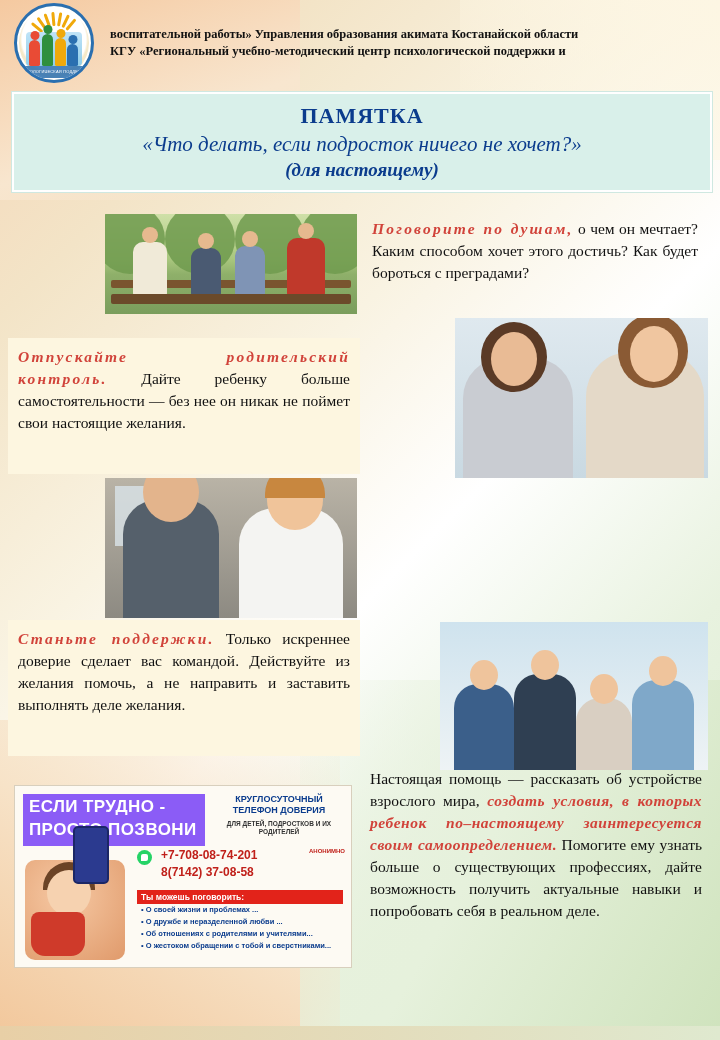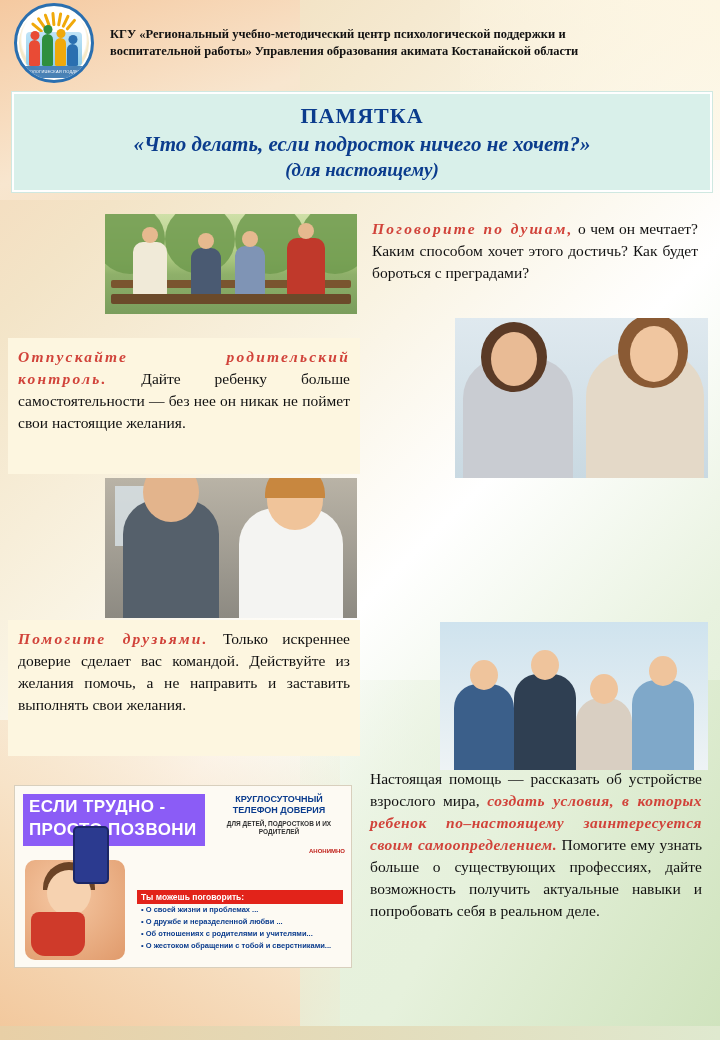--- a/index.html
+++ b/index.html
@@ -54,21 +54,21 @@
   }
 
   
   .titlebox{
     position:absolute;left:12px;top:92px;width:696px;height:96px;
     background:#d9f0ea;border:2px solid #ffffff;
     box-shadow:0 0 0 1px #cfe8e1;
     display:flex;flex-direction:column;align-items:center;justify-content:center;
   }
   .t1{font-weight:bold;font-size:22px;color:#0b3c8d;letter-spacing:1px;}
-  .t2{font-weight:bold;font-style:italic;font-size:21px;color:#0b3c8d;margin-top:3px;}
+  .t2{font-weight:normal;font-style:italic;font-size:21px;color:#0b3c8d;margin-top:3px;}
   .t3{font-weight:bold;font-style:italic;font-size:19px;color:#0b3c8d;margin-top:2px;}
 
   
   .card{
     position:absolute;
     background:#fdf6e0;
     padding:8px 10px 9px 10px;
     box-sizing:border-box;
     font-size:15.5px;line-height:22px;color:#111;
     text-align:justify;
@@ -167,22 +167,22 @@
       <div class="figs">
         <div class="fig f1"></div>
         <div class="fig f2"></div>
         <div class="fig f3"></div>
         <div class="fig f4"></div>
       </div>
       <div class="band"></div>
       <div class="bandtext">ПСИХОЛОГИЧЕСКАЯ ПОДДЕРЖКА</div>
     </div>
     <div class="org">
+      <div>воспитательной работы» Управления образования акимата Костанайской области</div>
       <div>КГУ «Региональный учебно-методический центр психологической поддержки и</div>
-      <div>воспитательной работы» Управления образования акимата Костанайской области</div>
     </div>
   </div>
 
   <div class="titlebox">
     <div class="t1">ПАМЯТКА</div>
     <div class="t2">«Что делать, если подросток ничего не хочет?»</div>
     <div class="t3">(для  настоящему)</div>
   </div>
 
   <div class="photo" id="photo-family-park" style="left:105px;top:214px;width:252px;height:100px;">
@@ -230,21 +230,21 @@
 
   <div class="photo" id="photo-family-four" style="left:440px;top:622px;width:268px;height:148px;">
     <div class="sky"></div>
     <div class="p pa"></div>
       <div class="p pb"></div>
       <div class="p pc"></div>
       <div class="p pd"></div>
   </div>
 
   <div class="card" style="left:8px;top:620px;width:352px;height:136px;">
-    <span class="lead lead-sp">Помогите друзьями.</span><span> Только искреннее доверие сделает вас командой. Действуйте из желания помочь, а не направить и заставить выполнять свои желания.</span>
+    <span class="lead lead-sp">Станьте поддержки.</span><span> Только искреннее доверие сделает вас командой. Действуйте из желания помочь, а не направить и заставить выполнять деле желания.</span>
   </div>
 
   <div class="card" style="left:360px;top:760px;width:352px;height:258px;background:transparent;">
     <span>Настоящая помощь — рассказать об устройстве взрослого мира, </span><span class="inner-red">создать условия, в которых ребенок по–настоящему заинтересуется своим самоопределением.</span><span> Помогите ему узнать больше о существующих профессиях, дайте возможность получить актуальные навыки и попробовать себя в реальном деле.</span>
   </div>
 
   <div class="poster">
     <div class="redband">
       <div class="l1">ЕСЛИ ТРУДНО -</div>
       <div class="l2">ПРОСТО ПОЗВОНИ</div>
@@ -252,20 +252,25 @@
     <div class="rt1">КРУГЛОСУТОЧНЫЙ ТЕЛЕФОН ДОВЕРИЯ</div>
     <div class="rt2">ДЛЯ ДЕТЕЙ, ПОДРОСТКОВ И ИХ РОДИТЕЛЕЙ</div>
 
     <div class="kid">
       <div class="kidhair"></div>
       <div class="kidface"></div>
       <div class="hand"></div>
     </div>
     <div class="phoneicon"></div>
 
+    <div class="phonebox">
+      <div class="wa"></div>
+      <div class="ph ph1">+7-708-08-74-201</div>
+      <div class="ph ph2">8(7142) 37-08-58</div>
+    </div>
 
     <div class="talk">
       <div class="hd">Ты можешь поговорить:</div>
       <div class="li">• О своей жизни и проблемах ...</div>
       <div class="li">• О дружбе и неразделенной любви ...</div>
       <div class="li">• Об отношениях с родителями и учителями...</div>
       <div class="li">• О жестоком обращении с тобой  и сверстниками...</div>
     </div>
     <div style="position:absolute;right:6px;top:62px;color:#c0201a;font-size:6px;font-weight:bold;">АНОНИМНО</div>
   </div>

